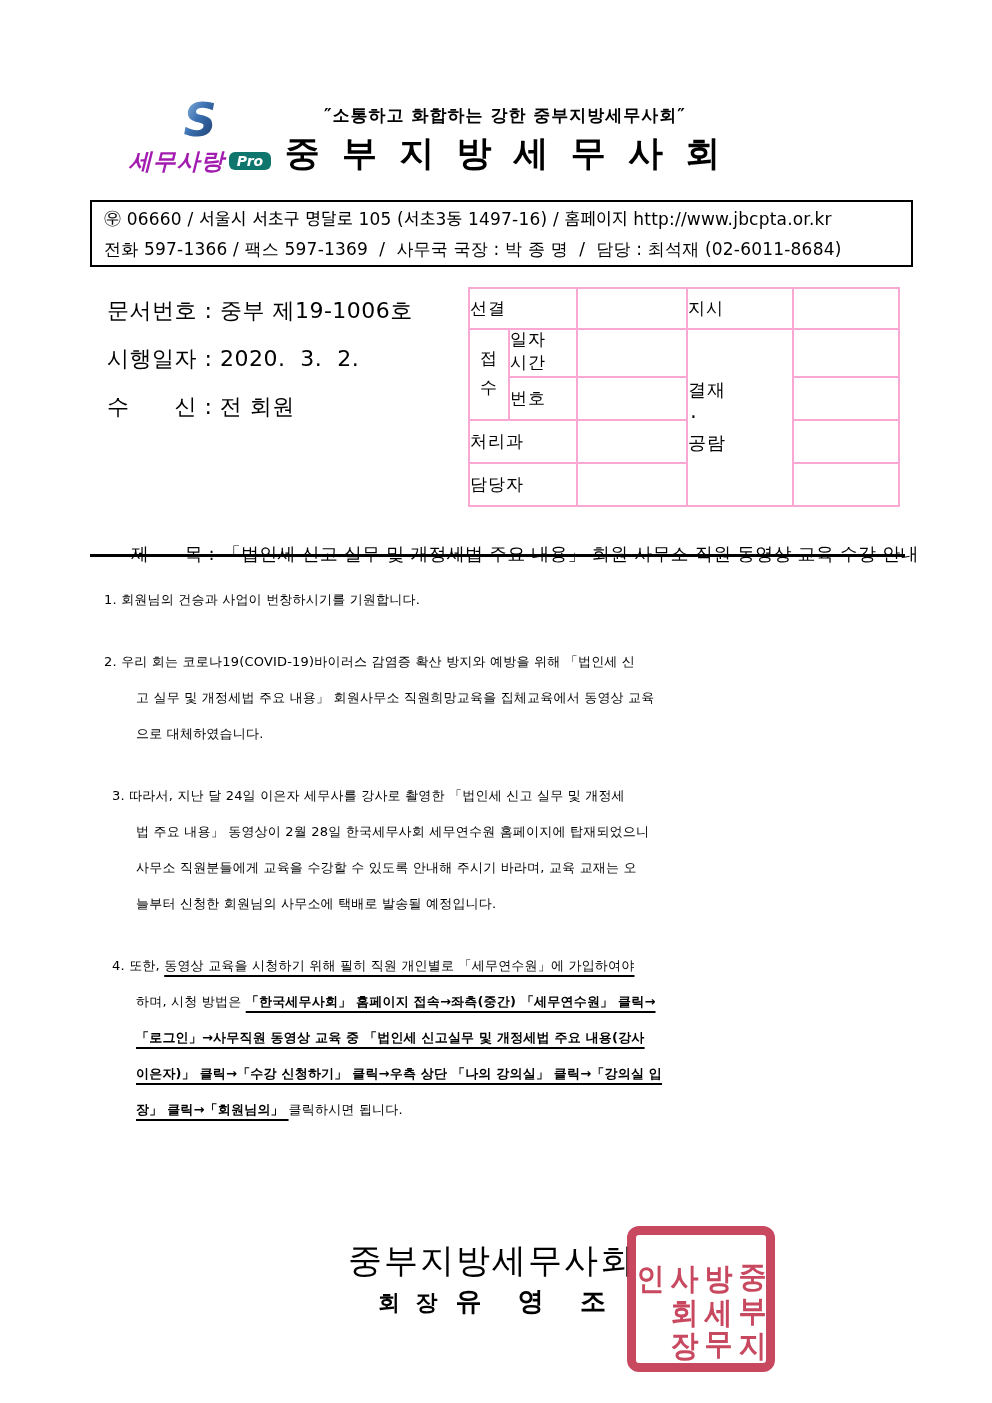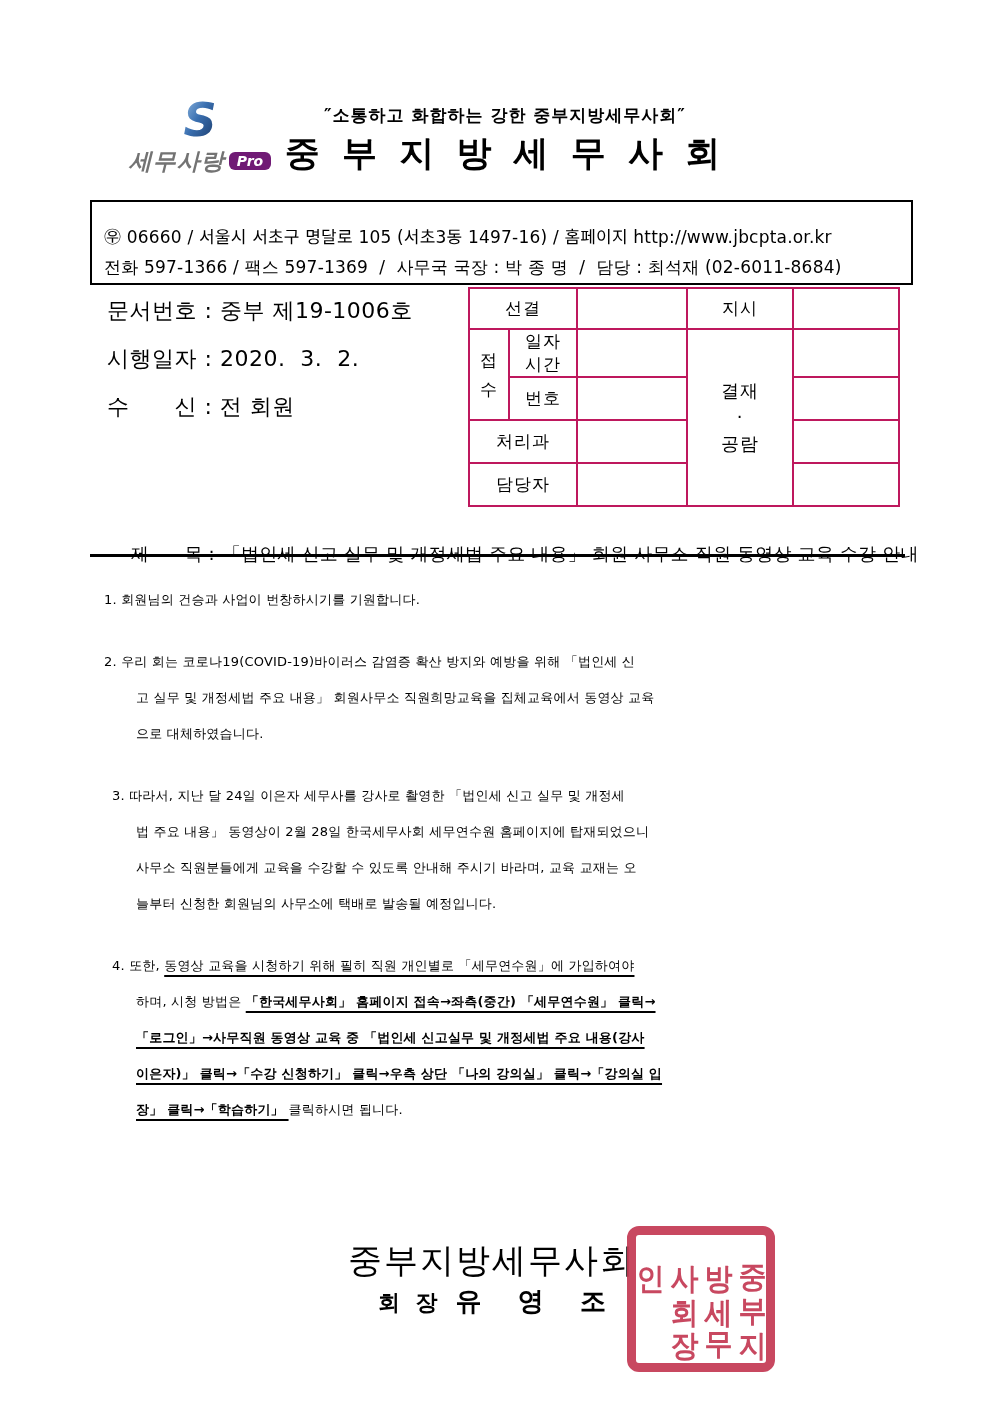--- a/index.html
+++ b/index.html
@@ -4,39 +4,39 @@
 <style>
   html,body{margin:0;padding:0;background:#ffffff;}
   .page{
     position:relative;width:992px;height:1403px;background:#ffffff;
     font-family:"DejaVu Sans","Liberation Sans",sans-serif;color:#000;overflow:hidden;
   }
   
   .logo{position:absolute;left:110px;top:98px;width:180px;text-align:center;}
   .s-mark{display:block;margin:0 auto;}
   .brand-line{margin-top:2px;white-space:nowrap;}
-  .brand{font-size:23px;font-weight:800;color:#737373;letter-spacing:1px;font-style:italic;}
-  .pro{display:inline-block;background:#701a75;color:#fff;font-weight:bold;font-style:italic;
+  .brand{font-size:23px;font-weight:800;color:#a21caf;letter-spacing:1px;font-style:italic;}
+  .pro{display:inline-block;background:#0f766e;color:#fff;font-weight:bold;font-style:italic;
        font-size:14px;border-radius:6px;padding:1px 8px;margin-left:4px;vertical-align:3px;}
   
   .slogan{position:absolute;left:90px;top:104px;width:830px;text-align:center;
           font-size:17px;font-weight:bold;letter-spacing:1px;white-space:pre;}
   .org-title{position:absolute;left:90px;top:130px;width:830px;text-align:center;
              font-size:35px;font-weight:bold;letter-spacing:5px;white-space:pre;}
   
   .contact{position:absolute;left:90px;top:200px;width:807px;height:61px;
-           border:2px solid #000;padding:20px 0 0 12px;box-sizing:content-box;}
+           border:2px solid #000;padding:2px 0 0 12px;box-sizing:content-box;}
   .cline{font-size:17px;line-height:30px;letter-spacing:0.2px;white-space:pre;}
   
   .dinfo{position:absolute;left:107px;font-size:22px;white-space:pre;letter-spacing:0.5px;}
   .d1{top:296px;} .d2{top:344px;} .d3{top:392px;}
   
   .approval{position:absolute;left:468px;top:287px;border-collapse:collapse;table-layout:fixed;}
-  .approval td{border:2px solid #be185d;text-align:center;vertical-align:middle;
-               font-size:17px;letter-spacing:1px;padding:0;}
+  .approval td{border:2px solid #f9a8d4;text-align:left;vertical-align:middle;
+               font-size:17px;letter-spacing:1px;padding:0;font-family:Liberation Mono, monospace;}
   .approval .vert{word-break:break-all;line-height:1.7;font-size:17px;padding:12px 10px;}
   .approval .pre{white-space:pre-line;line-height:1.35;}
   .approval .big{font-size:18px;line-height:1.45;}
   
   .subject{position:absolute;left:107px;top:521px;width:800px;font-size:18px;
            white-space:pre;letter-spacing:0.2px;}
   .subject .lab{margin-right:8px;}
   .rule{position:absolute;left:90px;top:554px;width:815px;height:3px;background:#000;}
   
   .body{position:absolute;left:104px;top:582px;width:830px;}
@@ -154,21 +154,21 @@
         <div class="line"><span>3. 따라서, 지난 달 24일 이은자 세무사를 강사로 촬영한 「법인세 신고 실무 및 개정세</span></div>
         <div class="line cont"><span>법 주요 내용」 동영상이 2월 28일 한국세무사회 세무연수원 홈페이지에 탑재되었으니</span></div>
         <div class="line cont"><span>사무소 직원분들에게 교육을 수강할 수 있도록 안내해 주시기 바라며, 교육 교재는 오</span></div>
         <div class="line cont"><span>늘부터 신청한 회원님의 사무소에 택배로 발송될 예정입니다.</span></div>
       </div>
       <div class="para ind">
         <div class="line"><span>4. 또한, </span><span class="u">동영상 교육을 시청하기 위해 필히 직원 개인별로 「세무연수원」에 가입하여야</span></div>
         <div class="line cont"><span>하며, 시청 방법은 </span><span class="bu">「한국세무사회」 홈페이지 접속→좌측(중간) 「세무연수원」 클릭→</span></div>
         <div class="line cont"><span class="bu">「로그인」→사무직원 동영상 교육 중 「법인세 신고실무 및 개정세법 주요 내용(강사</span></div>
         <div class="line cont"><span class="bu">이은자)」 클릭→「수강 신청하기」 클릭→우측 상단 「나의 강의실」 클릭→「강의실 입</span></div>
-        <div class="line cont"><span class="bu">장」 클릭→「학습하기」 </span><span>클릭하시면 됩니다.</span></div>
+        <div class="line cont"><span class="bu">장」 클릭→「회원님의」 </span><span>클릭하시면 됩니다.</span></div>
       </div>
     </div>
 
   <div class="sig">
     <div class="sig-org">중부지방세무사회</div>
     <div class="sig-row">
       <span class="sig-title">회  장</span>
         <span class="sig-name">  유    영    조</span>
     </div>
   </div>

